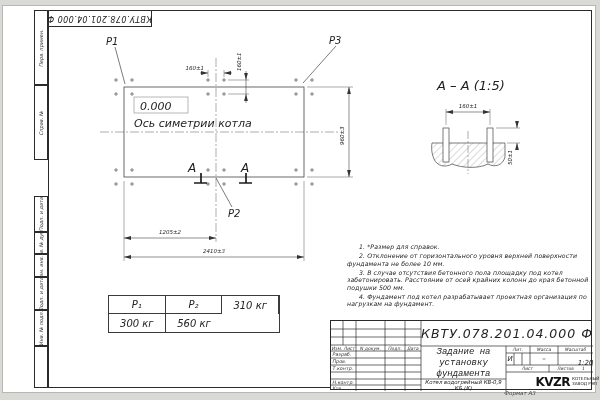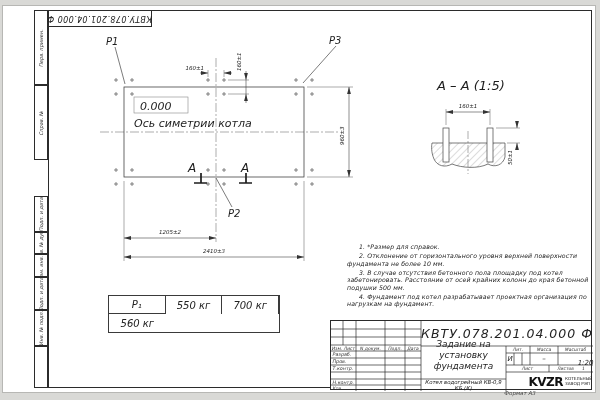--- a/index.html
+++ b/index.html
@@ -141,54 +141,55 @@
 
   <div class="notes">
     <p>1. *Размер для справок.</p>
     <p>2. Отклонение от горизонтального уровня верхней поверхности фундамента не более 10 мм.</p>
     <p>3. В случае отсутствия бетонного пола площадку под котел забетонировать. Расстояние от осей крайних колонн до края бетонной подушки 500 мм.</p>
     <p>4. Фундамент под котел разрабатывает проектная организация по нагрузкам на фундамент.</p>
   </div>
 
   <div class="load-table">
     <div class="lt-cell">P₁</div>
-    <div class="lt-cell lastrow">550 кг</div>
-    <div class="lt-cell lastrow">700 кг</div>
+    <div class="lt-cell">P₂</div>
+    <div class="lt-cell lastrow">310 кг</div>
+    <div class="lt-cell lastrow">300 кг</div>
     <div class="lt-cell lastcol lastrow">560 кг</div>
   </div>
 
   <div class="title-block">
     <svg class="tb-svg" width="262" height="70" viewBox="0 0 262 70">
       <path d="M90 0 V70 M175 25 V70 M90 25 H262 M0 8 H90 M0 16 H90 M0 24 H90 M0 30 H90 M0 37 H90 M0 44 H90 M0 51 H90 M0 58 H90 M0 64 H90 M12 0 V24 M25 0 V70 M54 0 V70 M74 0 V70 M175 32 H262 M175 44 H262 M175 51 H262 M183 32 V44 M191 32 V44 M199 25 V44 M227 25 V44 M218 44 V51 M90 58 H175" stroke="#2b2b2b" stroke-width="0.7" fill="none"></path>
     </svg>
     <div class="tcell docnum" style="left:90px;top:0;width:172px;height:25px;">КВТУ.078.201.04.000  Ф</div>
     <div class="tcell tb-head" style="left:0;top:24px;width:12px;height:6px;">Изм.</div>
     <div class="tcell tb-head" style="left:12px;top:24px;width:13px;height:6px;">Лист</div>
     <div class="tcell tb-head" style="left:25px;top:24px;width:29px;height:6px;">N докум.</div>
     <div class="tcell tb-head" style="left:54px;top:24px;width:20px;height:6px;">Подп.</div>
     <div class="tcell tb-head" style="left:74px;top:24px;width:16px;height:6px;">Дата</div>
     <div class="tcell tb-role" style="left:0;top:30px;width:25px;height:7px;">Разраб.</div>
     <div class="tcell tb-role" style="left:0;top:37px;width:25px;height:7px;">Пров.</div>
     <div class="tcell tb-role" style="left:0;top:44px;width:25px;height:7px;">Т.контр.</div>
     <div class="tcell tb-role" style="left:0;top:58px;width:25px;height:6px;">Н.контр.</div>
     <div class="tcell tb-role" style="left:0;top:64px;width:25px;height:6px;">Утв.</div>
-    <div class="tcell tb-title" style="left:90px;top:9px;width:85px;height:51px;">Задание на установку фундамента</div>
+    <div class="tcell tb-title" style="left:90px;top:17px;width:85px;height:51px;font-family:Liberation Mono, monospace;">Задание на установку фундамента</div>
     <div class="tcell tb-product" style="left:90px;top:58px;width:85px;height:12px;">Котел водогрейный КВ-0,9 КБ (К)</div>
     <div class="tcell tb-head" style="left:175px;top:25px;width:24px;height:7px;">Лит.</div>
     <div class="tcell tb-head" style="left:199px;top:25px;width:28px;height:7px;">Масса</div>
     <div class="tcell tb-head" style="left:227px;top:25px;width:35px;height:7px;">Масштаб</div>
     <div class="tcell tb-val" style="left:175px;top:32px;width:8px;height:12px;">И</div>
     <div class="tcell tb-val" style="left:199px;top:32px;width:28px;height:12px;">–</div>
     <div class="tcell tb-val" style="left:237px;top:32px;width:35px;height:20px;">1:20</div>
     <div class="tcell tb-head" style="left:175px;top:44px;width:43px;height:7px;">Лист</div>
     <div class="tcell tb-head" style="left:218px;top:44px;width:44px;height:7px;gap:8px;">
       <span>Листов</span>
       <span>1</span>
     </div>
-    <div class="tcell logo-wrap" style="left:168px;top:51px;width:87px;height:19px;padding-left:34px;">
+    <div class="tcell logo-wrap" style="left:175px;top:51px;width:87px;height:19px;padding-left:34px;">
       <span class="logo-stripes"></span>
       <span class="logo-text">KVZR</span>
       <span class="company-name">КОТЕЛЬНЫЙ ЗАВОД РЭП</span>
     </div>
   </div>
 
   <div class="format-note">Формат А3</div>
 
 </div>
 

